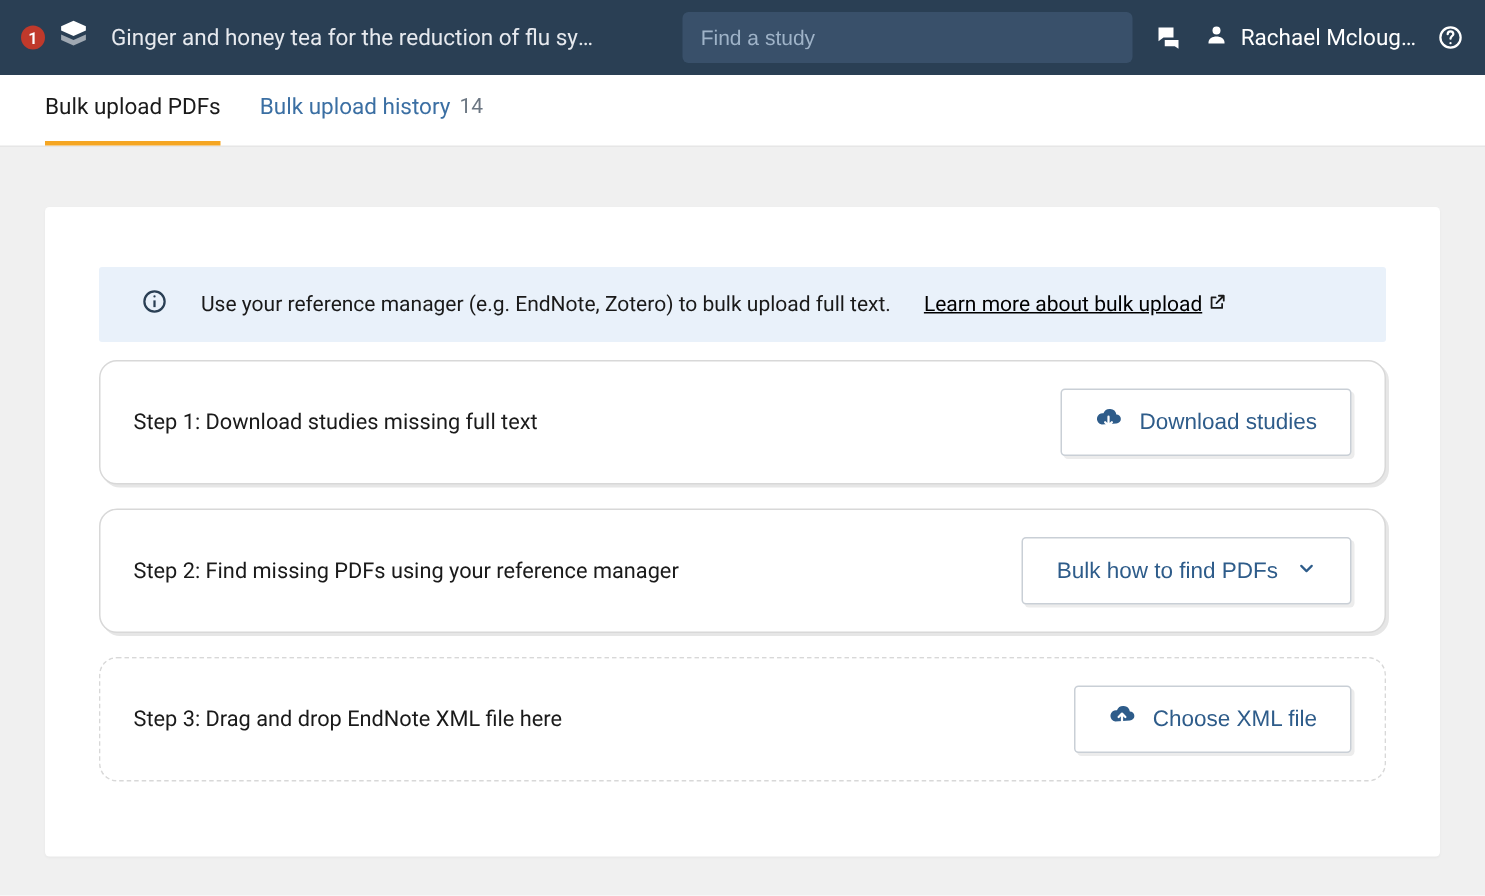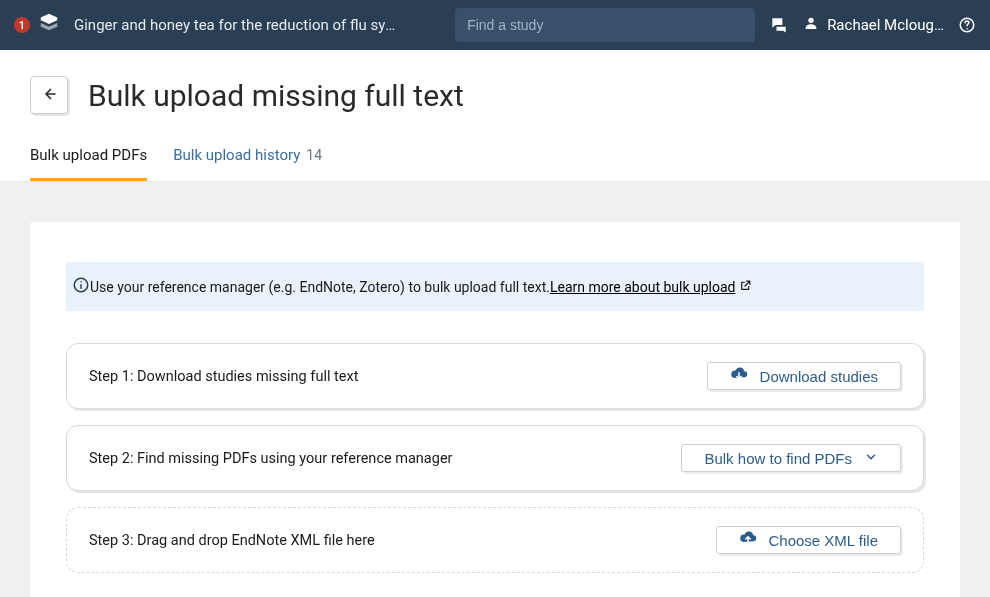--- a/index.html
+++ b/index.html
@@ -112,27 +112,27 @@
     .card {
       background: #fff;
       border-radius: 3px;
       padding: 40px 36px 34px 36px;
       box-shadow: 0 1px 2px rgba(0,0,0,0.04);
     }
     
     .info-banner {
       background: #e9f1fa;
       border-radius: 2px;
-      padding: 14px 6px;
-      display: flex;
-      align-items: center;
-      gap: 0;
+      padding: 14px 28px;
+      display: flex;
+      align-items: center;
+      gap: 22px;
       font-size: 14px;
       color: #1a1a1a;
-      margin-bottom: 32px;
+      margin-bottom: 12px;
     }
     .info-link { text-decoration: underline; color: #000000; display: inline-flex; align-items: center; gap: 4px;}
     
     
     .step-row {
       border: 1px solid #d8d8d8;
       border-radius: 12px;
       box-shadow: 2px 2px 0 #e6e6e6;
       padding: 18px 22px;
       display: flex;
@@ -143,21 +143,21 @@
       font-size: 14.5px;
     }
     .step-row.dashed {
       border-style: dashed;
       box-shadow: none;
     }
     .action-btn {
       border: 1px solid #c9cfd6;
       background: #fff;
       border-radius: 3px;
-      height: 28px;
+      height: 45px;
       padding: 0 22px;
       font-size: 15px;
       color: #2e5c8a;
       display: flex;
       align-items: center;
       gap: 12px;
       cursor: pointer;
       box-shadow: 2px 2px 0 #ececec;
     }
     .action-btn svg { flex: 0 0 auto; }
@@ -198,30 +198,20 @@
       <svg width="18" height="18" viewBox="0 0 24 24" fill="none" stroke="#fff" stroke-width="2">
           <circle cx="12" cy="12" r="9"></circle>
           <path d="M9.5 9a2.5 2.5 0 115 0c0 1.5-2.5 2-2.5 4" stroke-linecap="round"></path>
           <circle cx="12" cy="17" r="1" fill="#fff" stroke="none"></circle>
         </svg>
     </span>
   </div>
 </div>
 
 <div class="page-header">
-  <div class="header-top">
-    <button class="back-btn">
-      <span>
-        <svg width="18" height="18" viewBox="0 0 24 24" fill="none" stroke="#2a2a2a" stroke-width="2.2">
-            <path d="M14 6l-6 6 6 6M8 12h12" stroke-linecap="round" stroke-linejoin="round"></path>
-          </svg>
-      </span>
-    </button>
-    <h1 class="page-title">Bulk upload missing full text</h1>
-  </div>
   <div class="tabbar">
     <div class="tab active">
       <span>Bulk upload PDFs</span>
     </div>
     <div class="tab">
       <span>Bulk upload history</span>
       <span class="tab-count">14</span>
     </div>
   </div>
 </div>

